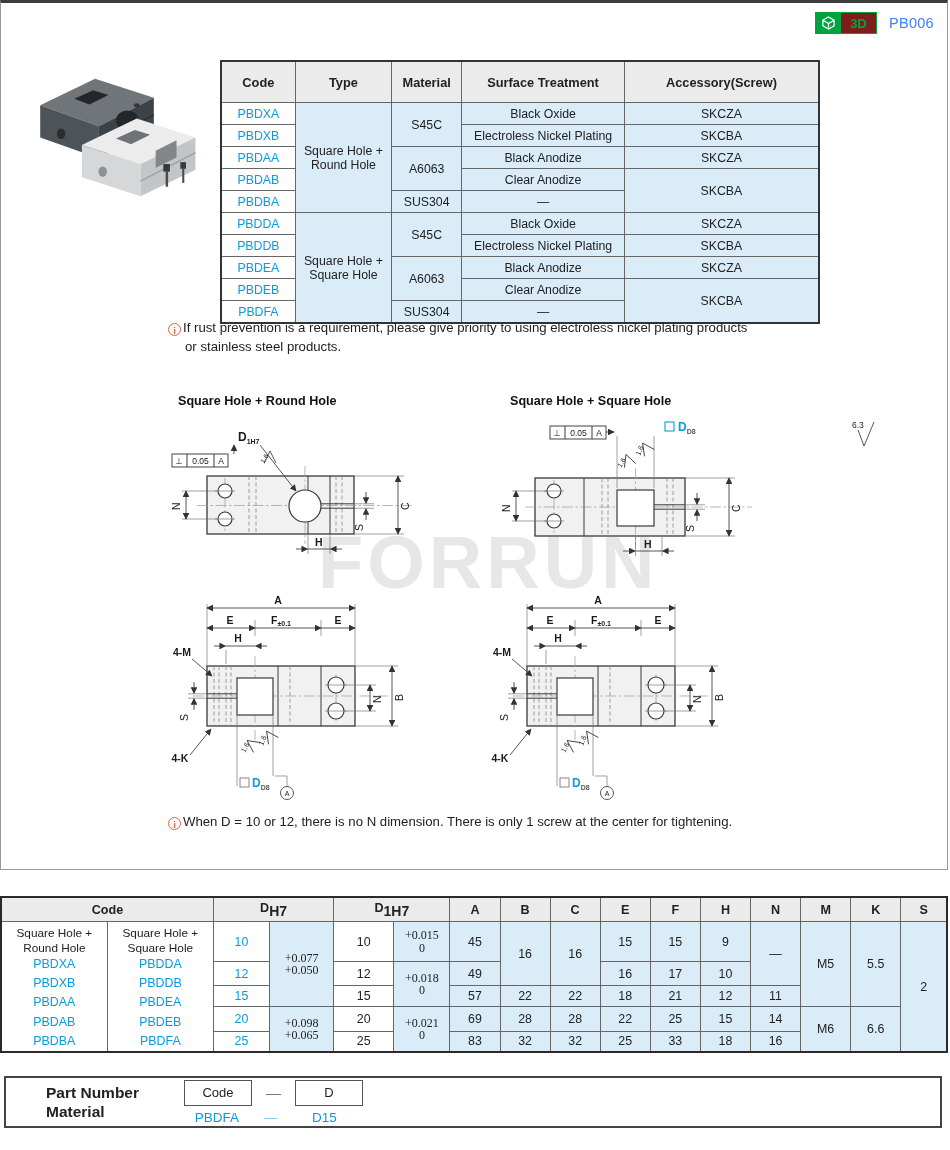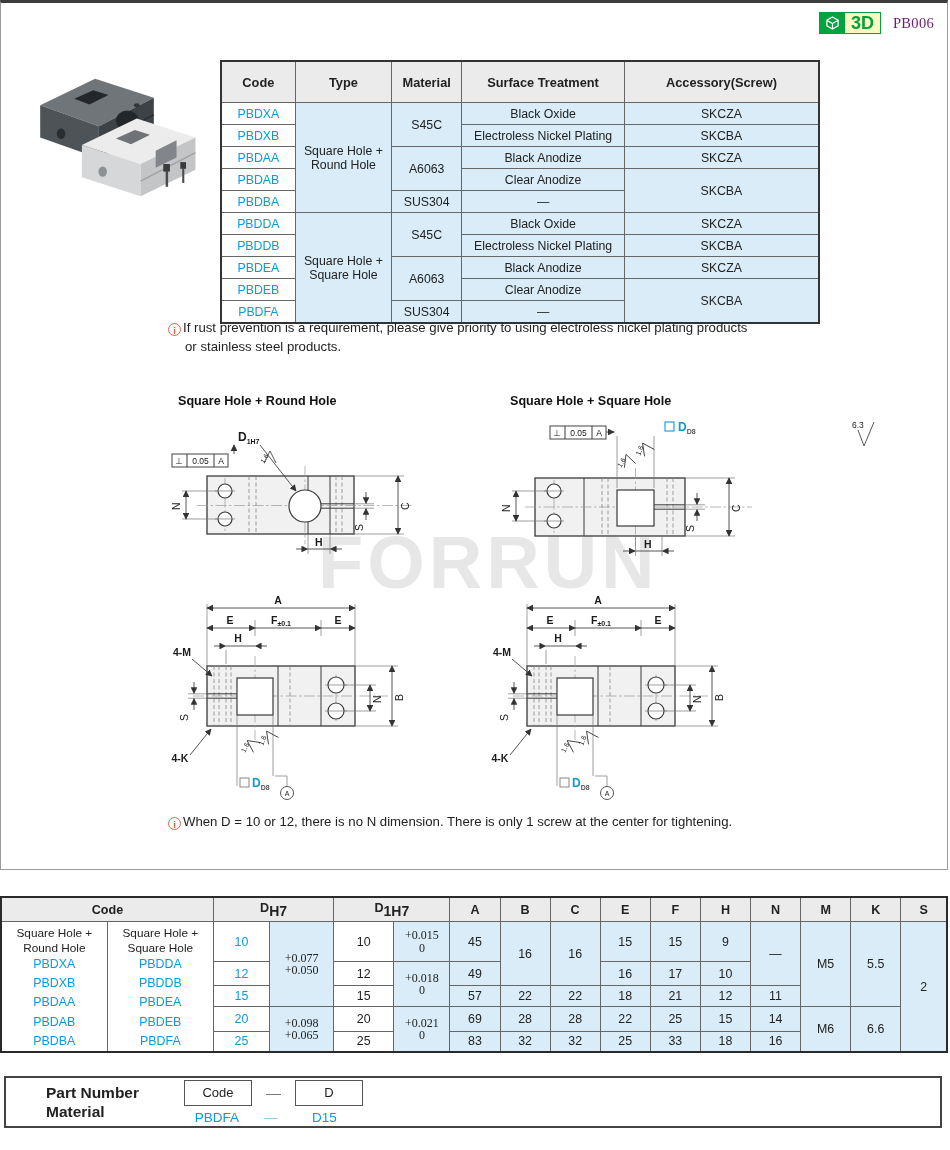--- a/index.html
+++ b/index.html
@@ -4,22 +4,22 @@
 <style>
   html,body{margin:0;padding:0;background:#fff;font-family:"Liberation Sans",sans-serif;color:#222;}
   .page{position:relative;width:950px;height:1150px;background:#fff;overflow:hidden;}
   .abs{position:absolute;}
   
   .frame{left:0;top:0;width:948px;height:870px;border-top:3px solid #3c3c3c;border-left:1px solid #999;border-right:1px solid #999;border-bottom:1px solid #999;box-sizing:border-box;}
   
   .badgewrap{right:16px;top:12px;display:flex;align-items:center;gap:12px;}
   .badge3d{display:flex;height:22px;border:1.5px solid #00a33e;box-sizing:border-box;}
   .badge3d .cube{width:25px;background:#00a33e;display:flex;align-items:center;justify-content:center;}
-  .badge3d .lbl{width:35px;display:flex;align-items:center;justify-content:center;color:#00a33e;font-weight:bold;font-size:18px;background:#fef9c3;}
-  .pcode{font-size:14.5px;color:#701a75;letter-spacing:.3px;font-family:Liberation Serif, serif;}
+  .badge3d .lbl{width:35px;display:flex;align-items:center;justify-content:center;color:#00a33e;font-weight:bold;font-size:13px;background:#7f1d1d;}
+  .pcode{font-size:14.5px;color:#3b82f6;letter-spacing:.3px;}
   
   .t1{border-collapse:collapse;table-layout:fixed;width:600px;border:2px solid #333;}
   .t1 th{background:#ebebeb;font-weight:bold;font-size:12.8px;height:40px;border:1px solid #666;padding:0 2px;}
   .t1 td{font-size:12.3px;text-align:center;height:21px;border:1px solid #666;padding:0 2px;background:#d9ecf8;}
   .t1 td.code{background:#fff;color:#0a9bdb;}
   .t1 tr.grp td{border-top:1.5px solid #444;}
   
   .note{font-size:13.2px;color:#222;line-height:19px;}
   .iico{display:inline-block;width:13px;height:13px;border:1.3px solid #e2604a;border-radius:50%;color:#e2604a;font-size:9.5px;line-height:13px;text-align:center;font-weight:bold;vertical-align:-2px;margin-right:2px;box-sizing:border-box;}
   .note .l2{padding-left:17px;}

